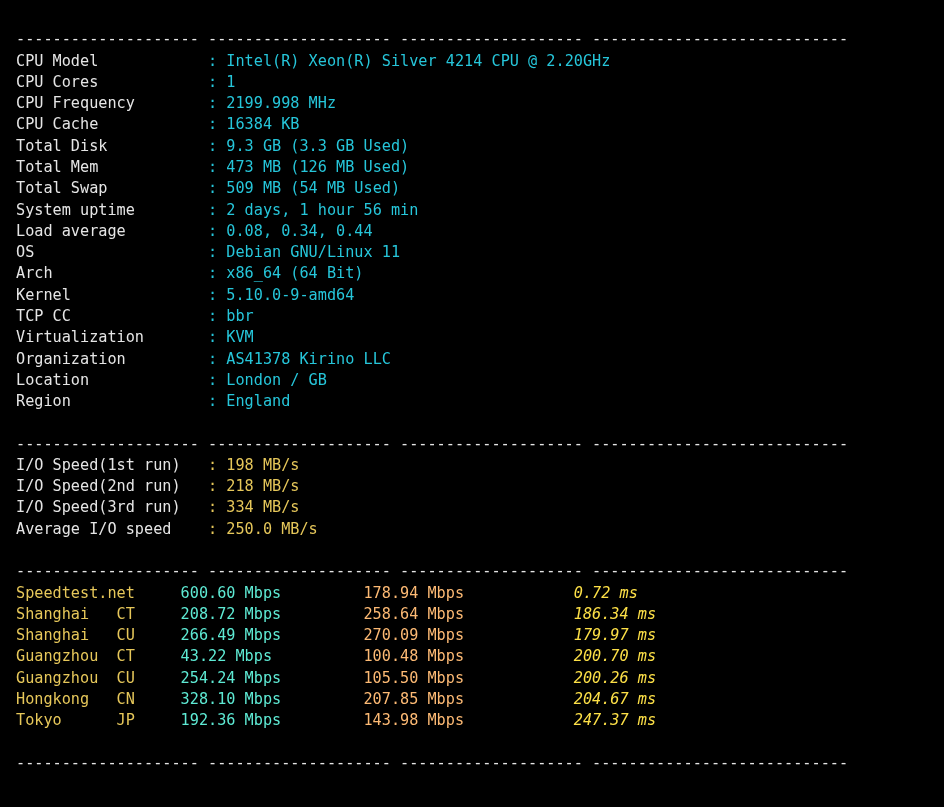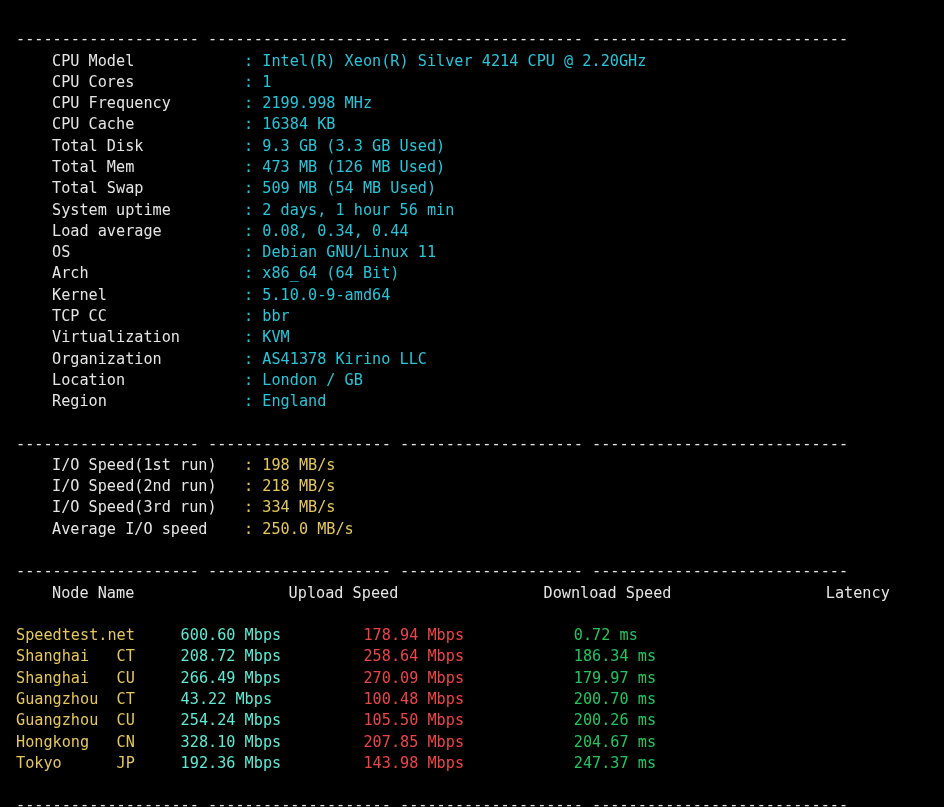--- a/index.html
+++ b/index.html
@@ -1,29 +1,28 @@
 <!DOCTYPE html>
 <html><head>
 <meta charset="utf-8">
 <style>
 html,body{margin:0;padding:0;background:#000;color:#ccc;font-family:"DejaVu Sans Mono","Menlo","Consolas",monospace;font-size:15.2px;line-height:1.4;}
 .term{padding:8px 10px 10px 16px;white-space:pre;}
-.white{color:#e5e5e5;margin-left:36px;}
+.white{color:#e5e5e5;}
 .cyan{color:#26c6da;}
 .green{color:#5eead4;}
 .yellow{color:#e6c75a;}
-.red{color:#ef4444;}
-.blue{color:#22c55e;}
+.red{color:#fdba74;}
+.blue{color:#fde047;font-style:italic;}
 .hr{color:#e5e5e5;}
 </style>
 </head>
 <body>
 
 <div class="term">
 <span class="hr">-------------------- -------------------- -------------------- ----------------------------</span>
 <div id="sys-block"><div><span class="white">CPU Model            </span><span class="cyan">: </span><span class="cyan">Intel(R) Xeon(R) Silver 4214 CPU @ 2.20GHz</span></div><div><span class="white">CPU Cores            </span><span class="cyan">: </span><span class="cyan">1</span></div><div><span class="white">CPU Frequency        </span><span class="cyan">: </span><span class="cyan">2199.998 MHz</span></div><div><span class="white">CPU Cache            </span><span class="cyan">: </span><span class="cyan">16384 KB</span></div><div><span class="white">Total Disk           </span><span class="cyan">: </span><span class="cyan">9.3 GB (3.3 GB Used)</span></div><div><span class="white">Total Mem            </span><span class="cyan">: </span><span class="cyan">473 MB (126 MB Used)</span></div><div><span class="white">Total Swap           </span><span class="cyan">: </span><span class="cyan">509 MB (54 MB Used)</span></div><div><span class="white">System uptime        </span><span class="cyan">: </span><span class="cyan">2 days, 1 hour 56 min</span></div><div><span class="white">Load average         </span><span class="cyan">: </span><span class="cyan">0.08, 0.34, 0.44</span></div><div><span class="white">OS                   </span><span class="cyan">: </span><span class="cyan">Debian GNU/Linux 11</span></div><div><span class="white">Arch                 </span><span class="cyan">: </span><span class="cyan">x86_64 (64 Bit)</span></div><div><span class="white">Kernel               </span><span class="cyan">: </span><span class="cyan">5.10.0-9-amd64</span></div><div><span class="white">TCP CC               </span><span class="cyan">: </span><span class="cyan">bbr</span></div><div><span class="white">Virtualization       </span><span class="cyan">: </span><span class="cyan">KVM</span></div><div><span class="white">Organization         </span><span class="cyan">: </span><span class="cyan">AS41378 Kirino LLC</span></div><div><span class="white">Location             </span><span class="cyan">: </span><span class="cyan">London / GB</span></div><div><span class="white">Region               </span><span class="cyan">: </span><span class="cyan">England</span></div></div>
 <span class="hr">-------------------- -------------------- -------------------- ----------------------------</span>
 <div id="io-block"><div><span class="white">I/O Speed(1st run)   </span><span class="yellow">: </span><span class="yellow">198 MB/s</span></div><div><span class="white">I/O Speed(2nd run)   </span><span class="yellow">: </span><span class="yellow">218 MB/s</span></div><div><span class="white">I/O Speed(3rd run)   </span><span class="yellow">: </span><span class="yellow">334 MB/s</span></div><div><span class="white">Average I/O speed    </span><span class="yellow">: </span><span class="yellow">250.0 MB/s</span></div></div>
 <span class="hr">-------------------- -------------------- -------------------- ----------------------------</span>
-<div><span class="white">Node Name</span><span class="white">         </span><span class="white">Upload Speed</span><span class="white">        </span><span class="white">Download Speed</span><span class="white">         </span><span class="white">Latency</span></div>
 <div id="speed-block"><div><span class="yellow">Speedtest.net     </span><span class="green">600.60 Mbps         </span><span class="red">178.94 Mbps            </span><span class="blue">0.72 ms</span></div><div><span class="yellow">Shanghai   CT     </span><span class="green">208.72 Mbps         </span><span class="red">258.64 Mbps            </span><span class="blue">186.34 ms</span></div><div><span class="yellow">Shanghai   CU     </span><span class="green">266.49 Mbps         </span><span class="red">270.09 Mbps            </span><span class="blue">179.97 ms</span></div><div><span class="yellow">Guangzhou  CT     </span><span class="green">43.22 Mbps          </span><span class="red">100.48 Mbps            </span><span class="blue">200.70 ms</span></div><div><span class="yellow">Guangzhou  CU     </span><span class="green">254.24 Mbps         </span><span class="red">105.50 Mbps            </span><span class="blue">200.26 ms</span></div><div><span class="yellow">Hongkong   CN     </span><span class="green">328.10 Mbps         </span><span class="red">207.85 Mbps            </span><span class="blue">204.67 ms</span></div><div><span class="yellow">Tokyo      JP     </span><span class="green">192.36 Mbps         </span><span class="red">143.98 Mbps            </span><span class="blue">247.37 ms</span></div></div>
 <span class="hr">-------------------- -------------------- -------------------- ----------------------------</span>
 </div>
 
 </body></html>

